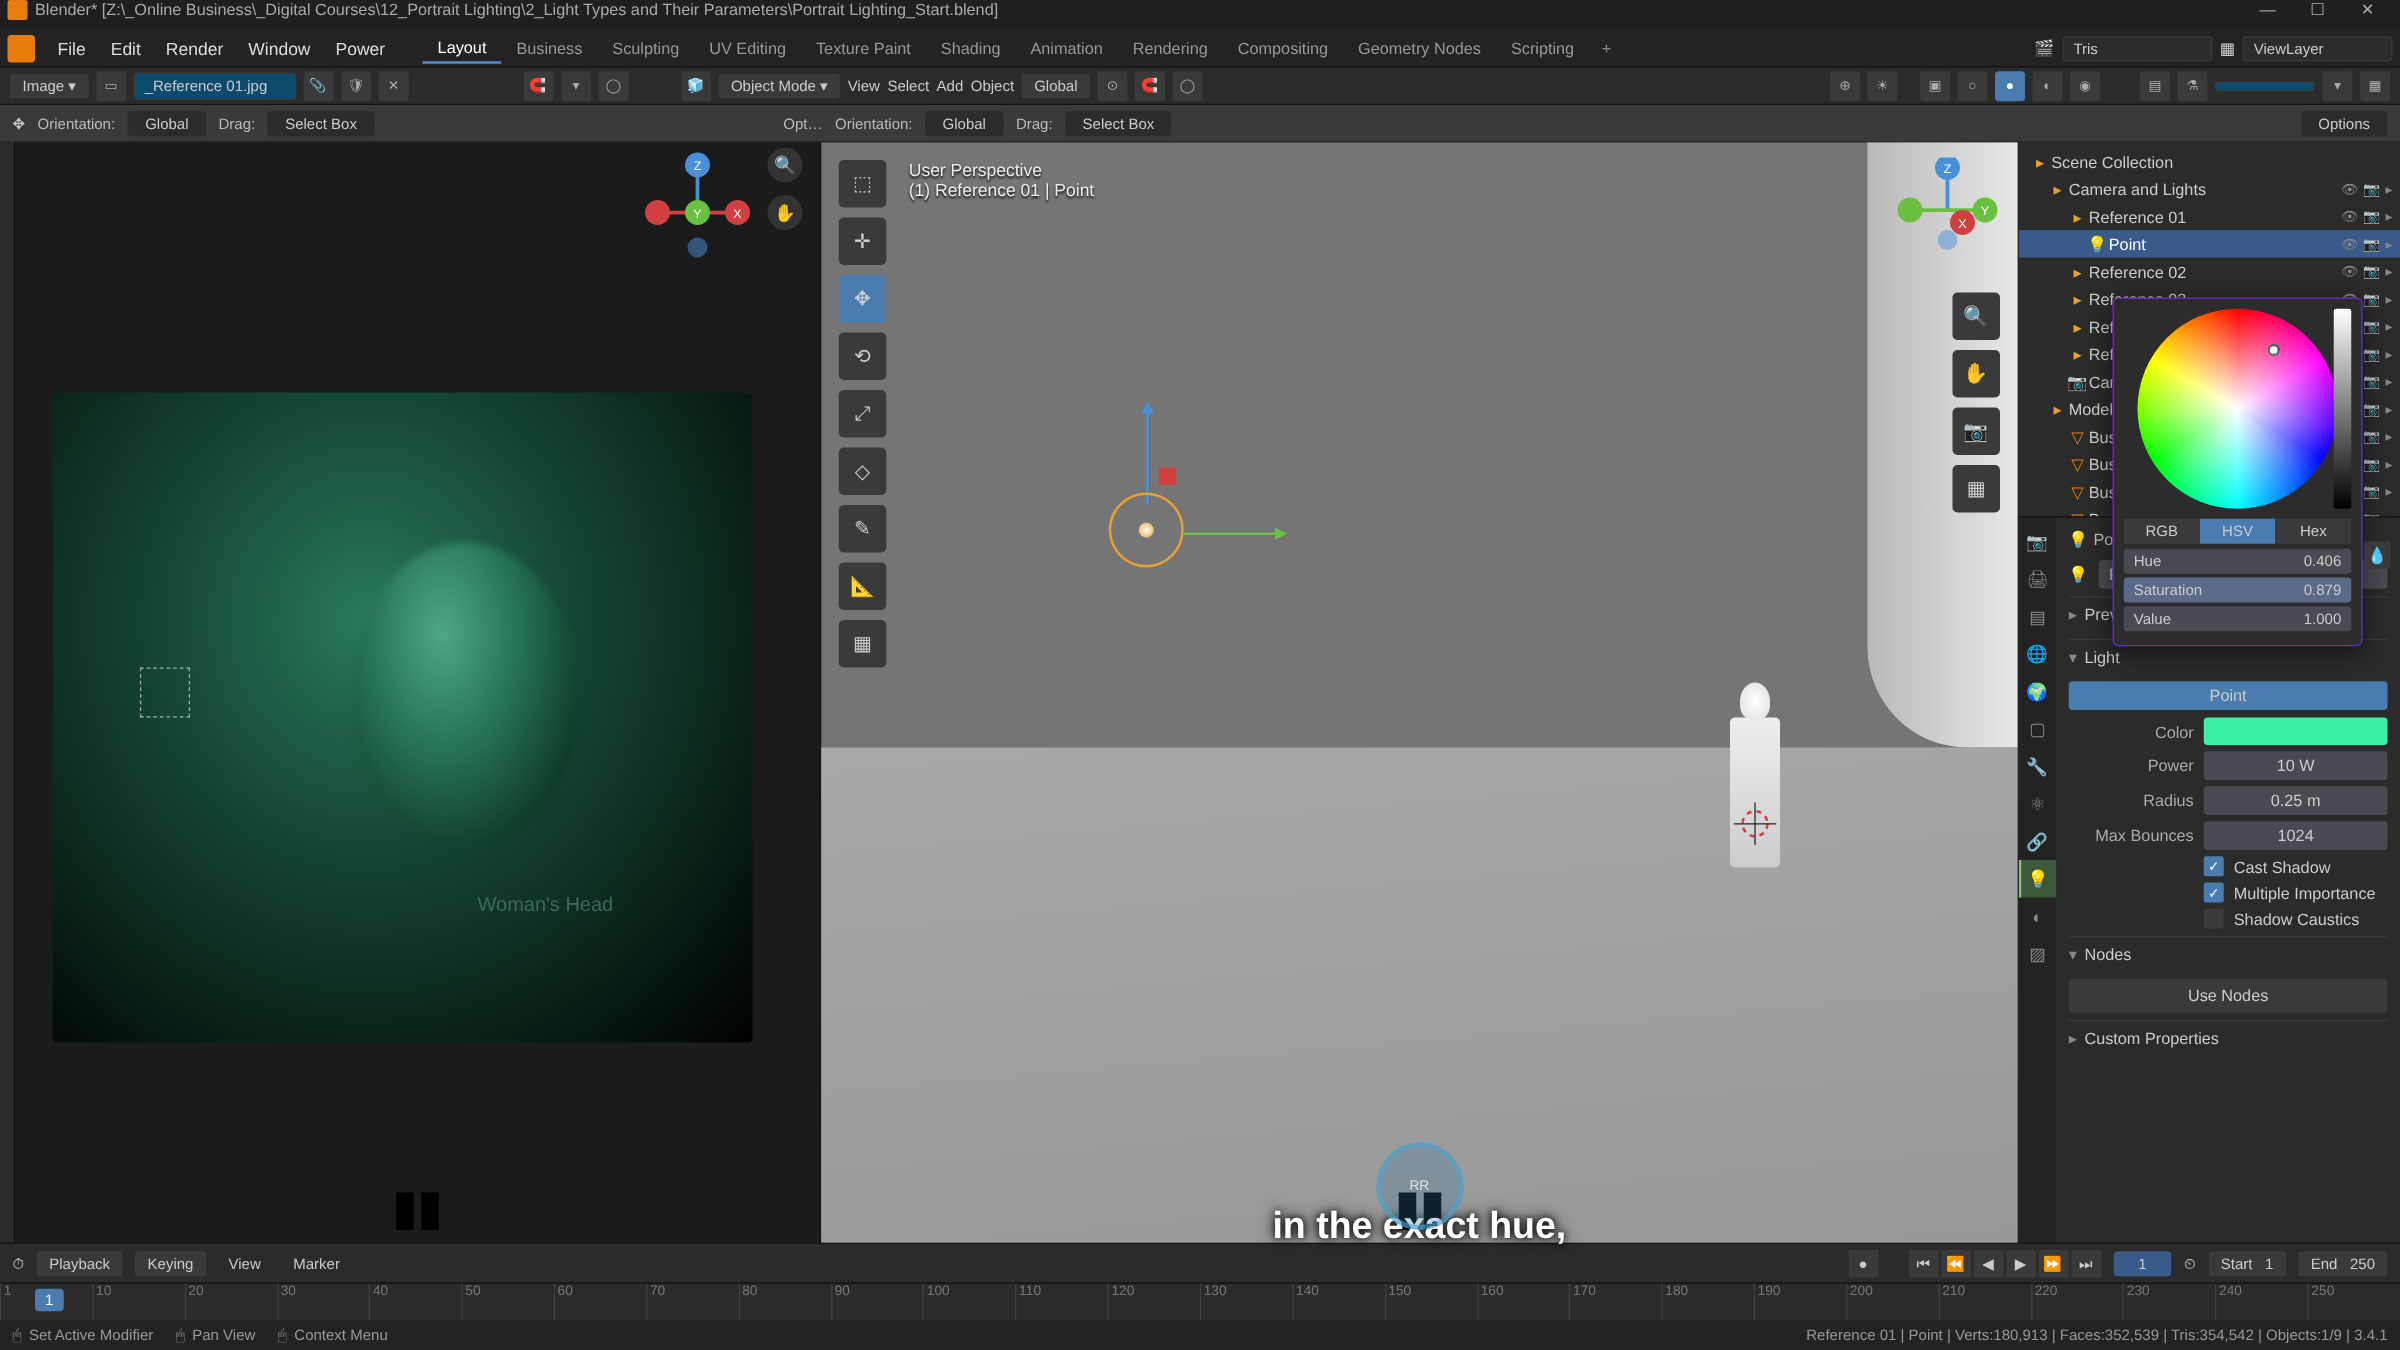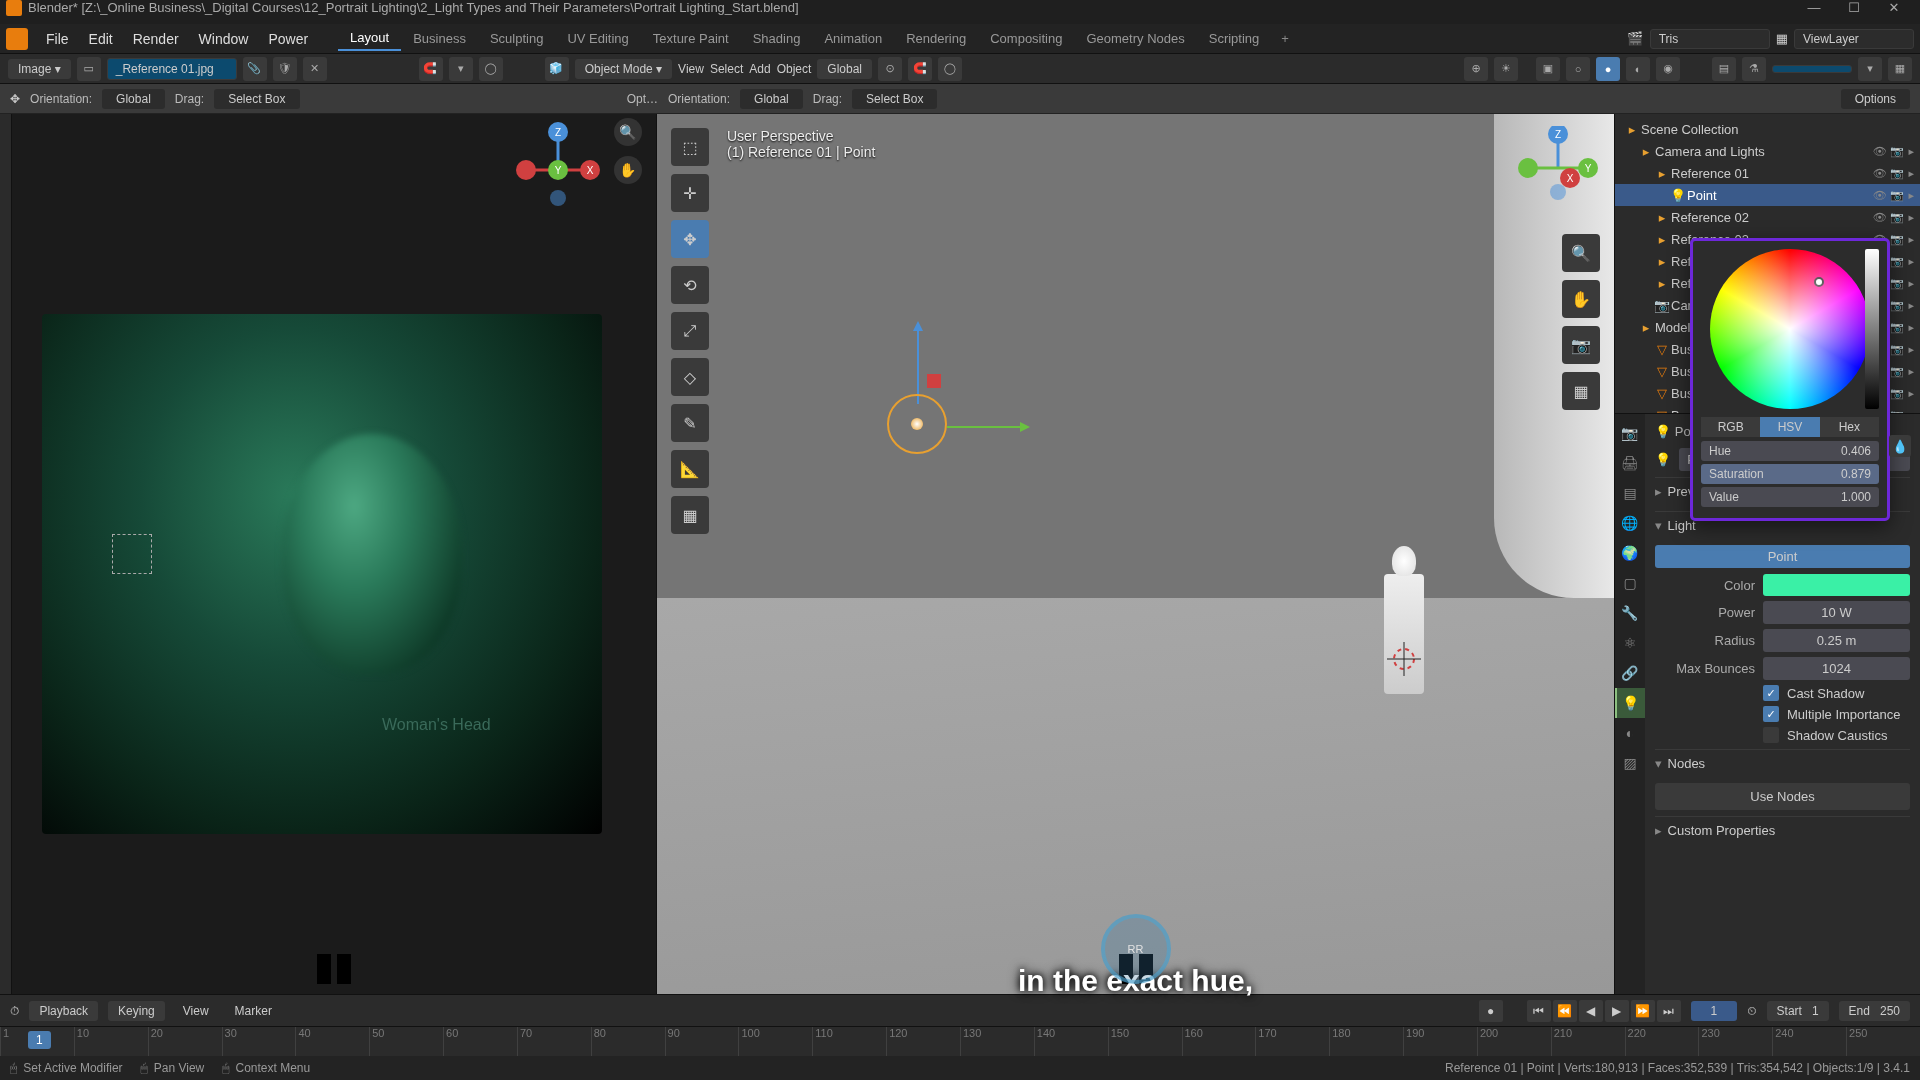--- a/index.html
+++ b/index.html
@@ -85,21 +85,21 @@
 .outliner .row { display:flex; align-items:center; height:22px; padding-left:6px; cursor:pointer; }
 .outliner .row.sel { background:#3a5a8a; color:#fff; }
 .outliner .row .ind { display:inline-block; }
 .outliner .row .ico { width:18px; text-align:center; color:#e8a030; }
 .outliner .row .ico.cam { color:#ccc; }
 .outliner .row .ico.mesh { color:#e87d0d; }
 .outliner .row .vis { margin-left:auto; display:flex; gap:4px; font-size:11px; color:#888; padding-right:6px; }
 .outliner .row .vis span { cursor:pointer; }
 
 
-.colorpicker { position:absolute; top:238px; right:30px; width:200px; background:#2c2c2c; border:3px solid #6d28d9; border-radius:5px; padding:8px; z-index:50; box-shadow:0 6px 20px rgba(0,0,0,.5); }
+.colorpicker { position:absolute; top:238px; right:30px; width:200px; background:#2c2c2c; border:1px solid #6d28d9; border-radius:5px; padding:8px; z-index:50; box-shadow:0 6px 20px rgba(0,0,0,.5); }
 .colorpicker .wheel { width:160px; height:160px; margin:0 auto 8px; border-radius:50%; background:conic-gradient(red,magenta,blue,cyan,lime,yellow,red); position:relative; }
 .colorpicker .wheel::after { content:""; position:absolute; inset:0; border-radius:50%; background:radial-gradient(circle,#fff 0%,rgba(255,255,255,0) 70%); }
 .colorpicker .dot { position:absolute; top:28px; left:104px; width:10px; height:10px; border:2px solid #222; border-radius:50%; background:#fff; }
 .colorpicker .vslider { position:absolute; top:8px; right:8px; width:14px; height:160px; background:linear-gradient(#fff,#000); border-radius:2px; }
 .colorpicker .modes { display:flex; margin:4px 0; }
 .colorpicker .modes div { flex:1; text-align:center; padding:3px 0; background:#3a3a3a; font-size:12px; cursor:pointer; }
 .colorpicker .modes div.on { background:#4a7cb0; }
 .colorpicker .hsvrow { display:flex; align-items:center; justify-content:space-between; background:#4a4a52; border-radius:3px; padding:3px 8px; margin:3px 0; font-size:12px; }
 .colorpicker .hsvrow.hot { background:#5a6a88; }
 .colorpicker .eyedrop { position:absolute; right:-24px; top:194px; width:22px; height:22px; background:#3a3a3a; border-radius:3px; display:flex; align-items:center; justify-content:center; cursor:pointer; }

